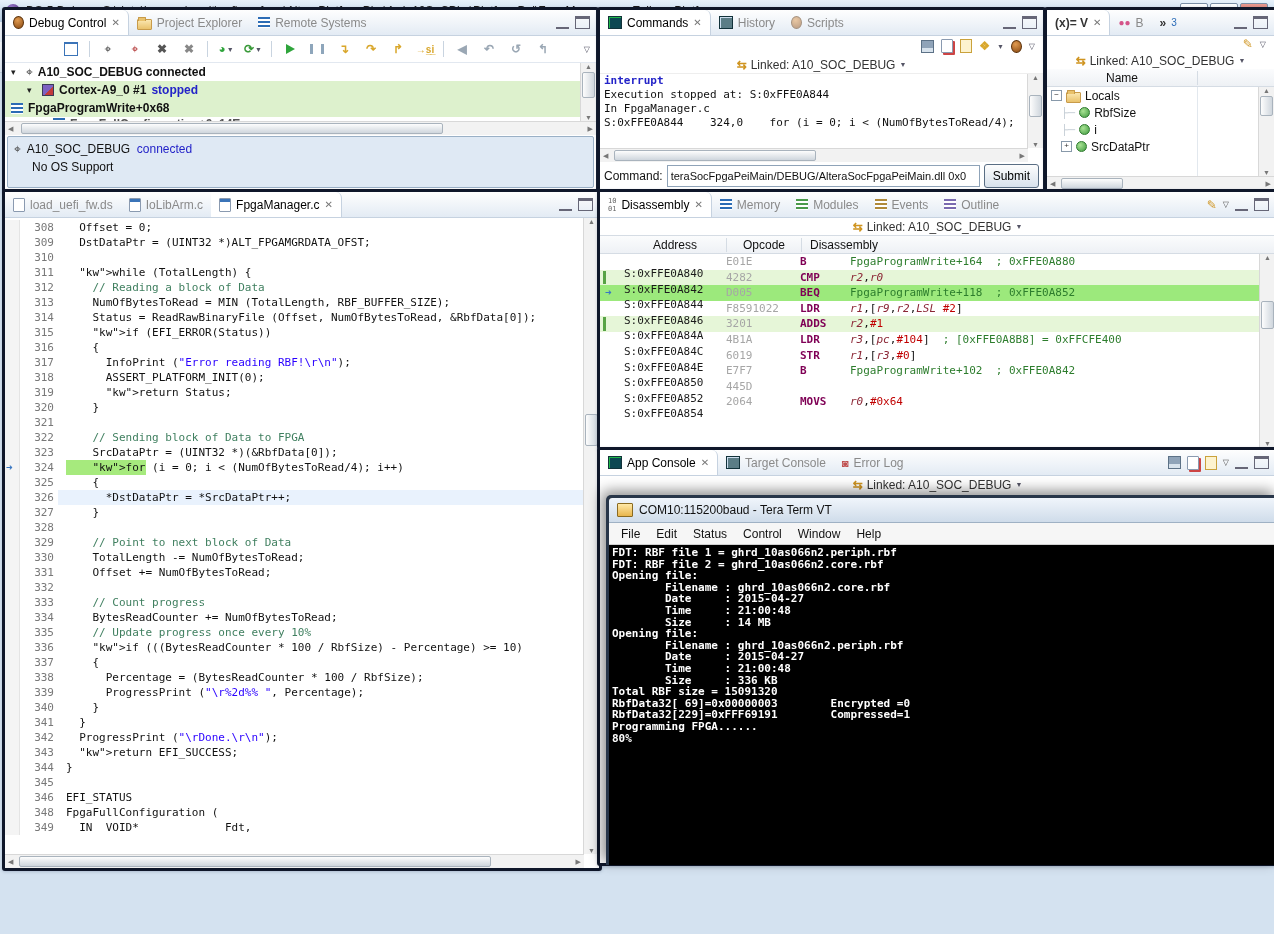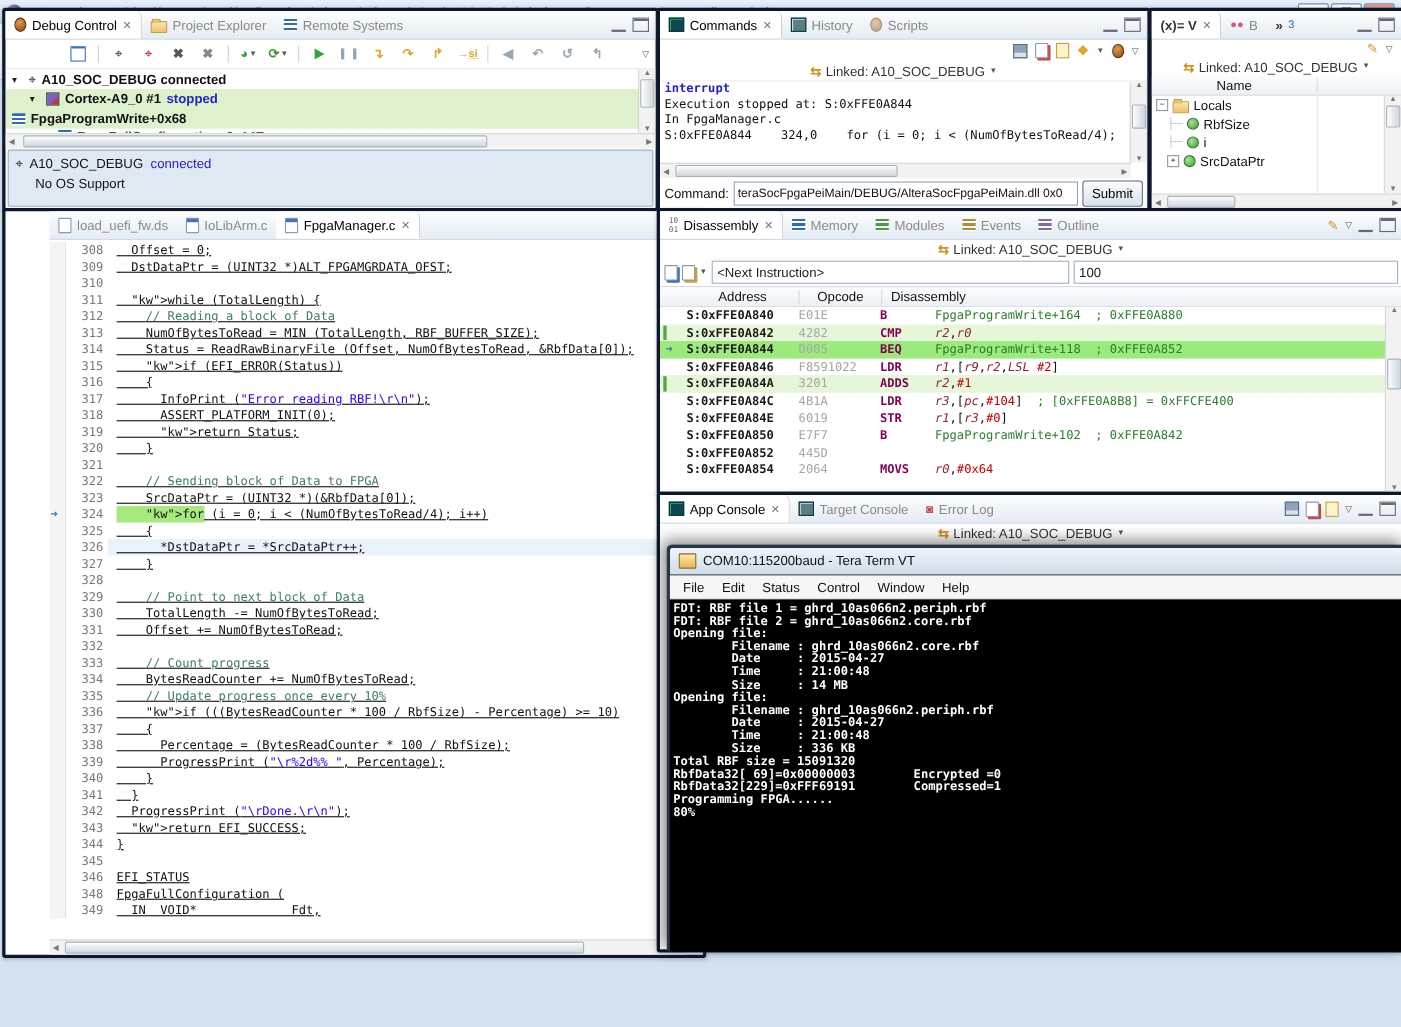--- a/index.html
+++ b/index.html
@@ -108,28 +108,28 @@
   #p-vars{left:1044px;top:7px;width:227px;height:180px;}
   #vars-header{height:17px;flex:0 0 17px;background:linear-gradient(#fbfcfd,#eef1f5);border-bottom:1px solid #d5dce4;
     display:flex;align-items:center;}
   #vars-header .hname{flex:0 0 150px;text-align:center;border-right:1px solid #d5dce4;}
   .vrow{height:17px;display:flex;align-items:center;gap:4px;padding-left:4px;white-space:nowrap;}
   .vexp{width:9px;height:9px;border:1px solid #8899aa;background:#fff;font-size:8px;line-height:7px;text-align:center;color:#333;}
   .treepipe{color:#b8c2cc;font-size:10px;}
   .vars-body{flex:1;position:relative;overflow:hidden;}
 
   
-  #p-editor{left:2px;top:189px;width:594px;height:676px;padding-left:40px;}
+  #p-editor{left:2px;top:189px;width:594px;height:676px;}
   #code-wrap{flex:1;position:relative;overflow:hidden;}
   #code-lines{position:absolute;left:0;top:2px;right:15px;}
   .cl{display:flex;height:15px;line-height:15px;font-family:"DejaVu Sans Mono",monospace;font-size:11px;}
   .ann{flex:0 0 14px;background:#f4f4f4;border-right:1px solid #e4e4e4;position:relative;}
   .iparrow{position:absolute;left:1px;top:0;color:#3a77c2;font-size:11px;font-weight:bold;}
   .lnum{flex:0 0 34px;text-align:right;color:#787878;padding-right:4px;}
-  .ct{flex:1;white-space:pre;padding-left:8px;text-decoration:underline;}
+  .ct{flex:1;white-space:pre;padding-left:8px;}
   .ct.cursor{background:#e9f2fd;}
   .ipbg{background:#a6ea7d;display:inline-block;}
   .kw{color:#7f0055;font-weight:bold;}
   .cmt{color:#3f7f5f;}
   .str{color:#2a00ff;}
   #ed-vscroll{position:absolute;right:0;top:0;bottom:0;width:15px;background:#f2f2f2;border-left:1px solid #d8d8d8;
     font-size:7px;color:#777;text-align:center;}
   #ed-vthumb{position:absolute;left:1px;width:11px;top:196px;height:30px;background:linear-gradient(90deg,#fdfdfd,#cfd6dd);
     border:1px solid #a9b3bd;border-radius:2px;}
 
@@ -138,21 +138,21 @@
   #dis-toolbar{height:25px;flex:0 0 25px;display:flex;align-items:center;gap:4px;padding:0 4px;}
   .dis-input{height:19px;border:1px solid #9fb1c4;font-size:12px;padding:0 4px;font-family:"Liberation Sans",sans-serif;color:#222;}
   #dis-nav{flex:1;}
   #dis-count{flex:0 0 285px;}
   #dis-header{height:17px;flex:0 0 17px;background:linear-gradient(#fbfcfd,#eef1f5);border-top:1px solid #d5dce4;border-bottom:1px solid #d5dce4;
     display:flex;align-items:center;}
   #dis-header span{border-right:1px solid #d5dce4;text-align:center;}
   .dis-body{flex:1;position:relative;overflow:hidden;}
   .disrow{display:flex;height:15.6px;line-height:15.6px;font-family:"DejaVu Sans Mono",monospace;font-size:11px;white-space:pre;}
   .disrow .gut{flex:0 0 24px;position:relative;}
-  .disrow .addr{flex:0 0 102px;font-weight:bold;color:#1a1a1a;}
+  .disrow .addr{flex:0 0 102px;font-weight:normal;color:#1a1a1a;margin-top:12px;}
   .disrow .opc{flex:0 0 74px;color:#a6a6a6;}
   .disrow .dis{flex:1;}
   .disrow.cur{background:#9ce97c;}
   .disrow.lt{background:#e6f6d8;}
   .gbar{position:absolute;left:3px;top:1px;bottom:1px;width:3px;background:#57a345;}
   .disarrow{position:absolute;left:5px;color:#3a77c2;font-weight:bold;}
   .mn{display:inline-block;width:50px;color:#7f0055;font-weight:bold;}
   .reg{color:#8b2635;font-style:italic;}
   .imm{color:#c00000;}
   .lbl,.cmt2{color:#2d7d2d;}
@@ -771,27 +771,20 @@
         <span class="ic-pin">✎</span>
         <span style="font-size:8px;">▽</span>
         <span class="mm min"></span>
         <span class="mm max"></span>
       </span>
     </div>
     <div class="linkedrow">
       <span class="gold">⇆</span>
       <span>Linked: A10_SOC_DEBUG</span>
       <span class="dd">▼</span>
-    </div>
-    <div id="dis-toolbar">
-      <span class="ic ic-doc" style="box-shadow:2px 2px 0 #3b74b8;"></span>
-      <span class="ic ic-doc" style="box-shadow:2px 2px 0 #caa23c;"></span>
-      <span class="dd">▼</span>
-      <input id="dis-nav" class="dis-input" value="&lt;Next Instruction&gt;" style="">
-      <input id="dis-count" class="dis-input" value="100" style="">
     </div>
     <div id="dis-header">
       <span style="flex:0 0 24px;border-right:0;"></span>
       <span style="flex:0 0 102px;">Address</span>
       <span style="flex:0 0 74px;">Opcode</span>
       <span style="flex:1;text-align:left;padding-left:8px;border-right:0;">Disassembly</span>
     </div>
     <div class="dis-body">
       <div id="dis-rows" style="margin-right:15px;">
           <div class="disrow"><span class="gut"></span><span class="addr">S:0xFFE0A840</span><span class="opc">E01E</span><span class="dis"><span class="mn">B</span><span class="lbl">FpgaProgramWrite+164</span>  <span class="cmt2">; 0xFFE0A880</span></span></div>

